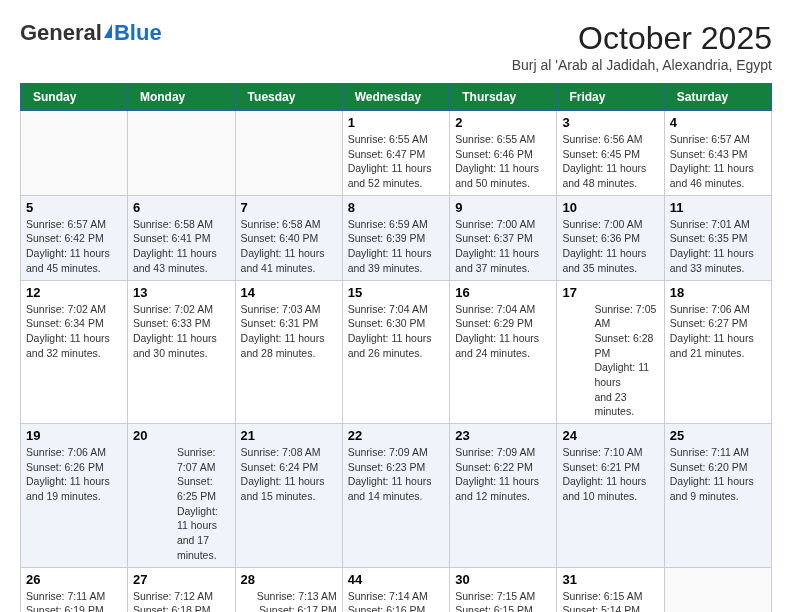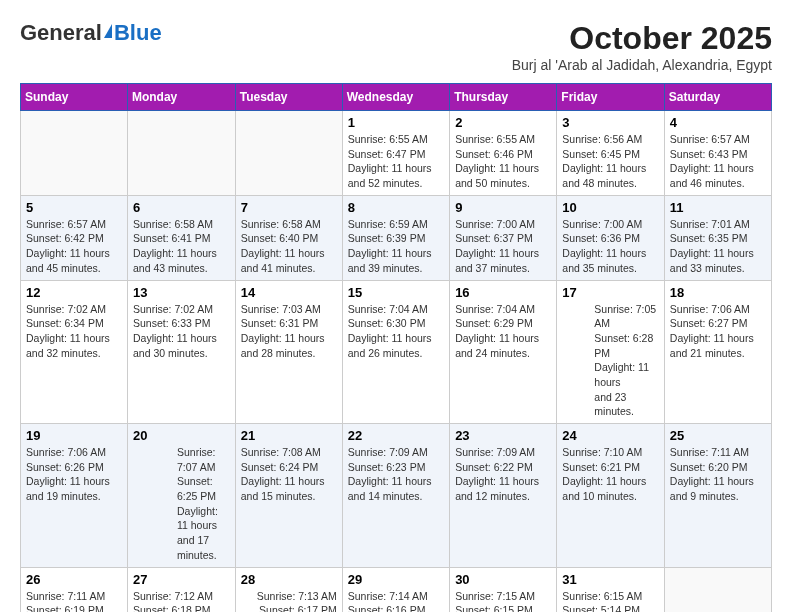--- a/index.html
+++ b/index.html
@@ -37,36 +37,36 @@
       margin-left: 2px;
       margin-right: 2px;
       position: relative;
       top: -2px;
     }
     .title-block {
       text-align: right;
     }
     .month-title {
       font-size: 32px;
-      font-weight: bold;
+      font-weight: normal;
       color: #222;
     }
     .location-title {
       font-size: 14px;
       color: #444;
     }
     .calendar {
       width: 100%;
       border-collapse: collapse;
       font-size: 11px;
     }
     .calendar th {
-      background: #a21caf;
+      background: #15803d;
       color: #fff;
-      padding: 6px 4px;
+      padding: 6px 12px;
       text-align: left;
       font-size: 12px;
       border: 1px solid #2a5fb4;
     }
     .calendar td {
       border: 1px solid #ccc;
       vertical-align: top;
       padding: 4px 5px;
       min-height: 80px;
       height: 80px;
@@ -326,21 +326,21 @@
 and 5 minutes.</div>
         </td>
         <td>
           <span class="day-number">28</span>
           <div class="day-info" style="white-space: pre-line; text-align: right;">Sunrise: 7:13 AM
 Sunset: 6:17 PM
 Daylight: 11 hours
 and 3 minutes.</div>
         </td>
         <td>
-          <span class="day-number">29</span>
+          <span class="day-number">44</span>
           <div class="day-info" style="white-space: pre-line;">Sunrise: 7:14 AM
 Sunset: 6:16 PM
 Daylight: 11 hours
 and 2 minutes.</div>
         </td>
         <td>
           <span class="day-number">30</span>
           <div class="day-info" style="white-space: pre-line;">Sunrise: 7:15 AM
 Sunset: 6:15 PM
 Daylight: 11 hours

